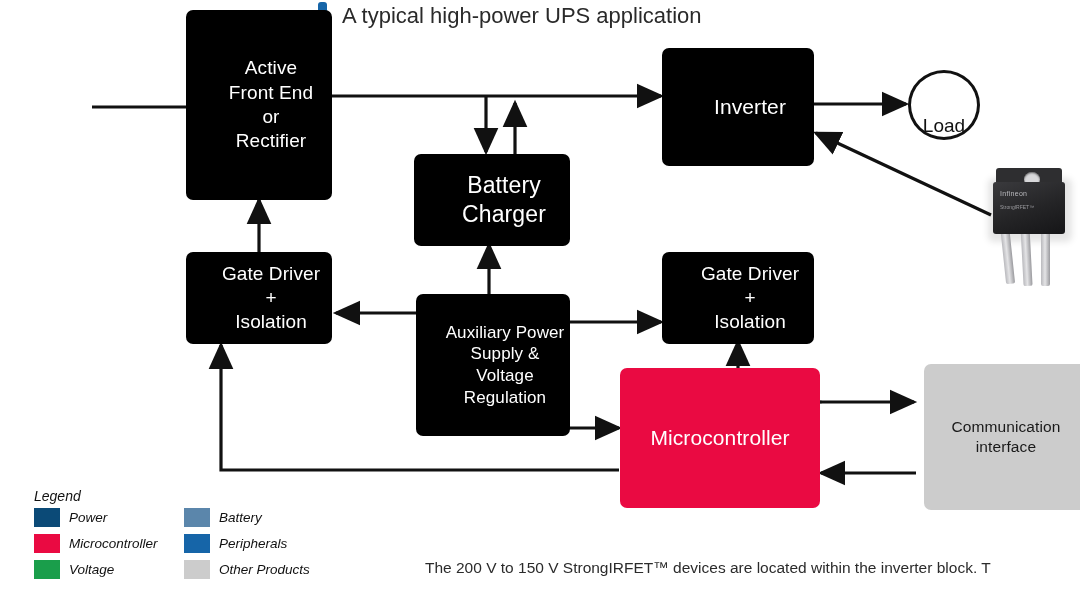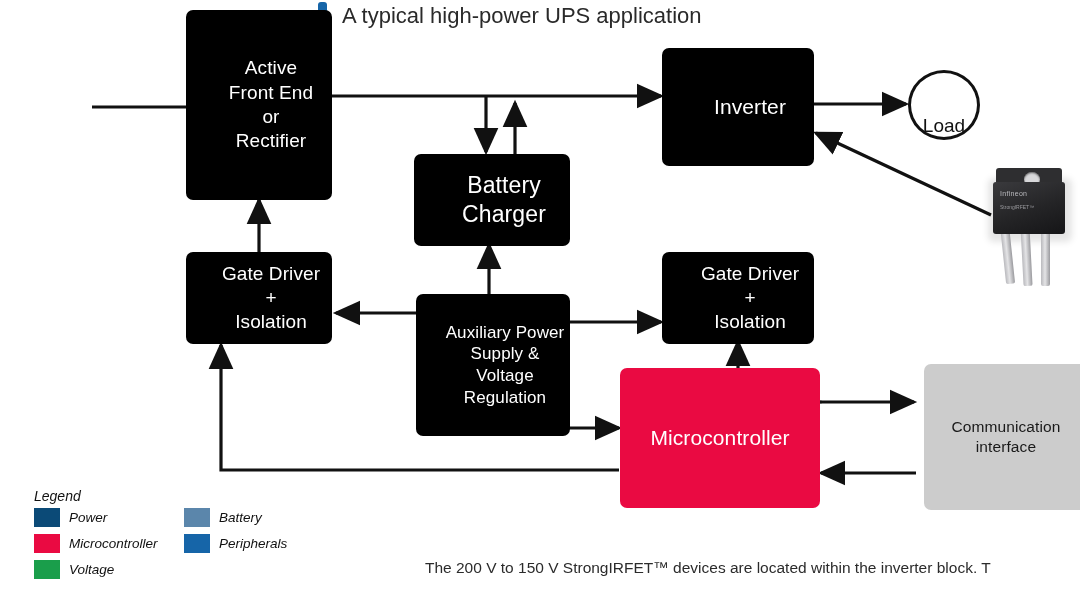--- a/index.html
+++ b/index.html
@@ -206,20 +206,24 @@
         <span class="legend-label">Microcontroller</span>
       </div>
       <div class="legend-item">
         <span class="swatch" style="background:#1665a8;"></span>
         <span class="legend-label">Peripherals</span>
       </div>
       <div class="legend-item">
         <span class="swatch" style="background:#1a9e4b;"></span>
         <span class="legend-label">Voltage</span>
       </div>
+      <div class="legend-item">
+        <span class="swatch" style="background:#cccccc;"></span>
+        <span class="legend-label">Other Products</span>
+      </div>
     </div>
   </div>
 
   <div class="caption">
     <span>The 200 V to 150 V StrongIRFET™ devices are located within the inverter block. T</span>
     <span class="l2">They are used in conjunction with a transformer  to convert the DC supply</span>
     
   </div>
 
 </div>

